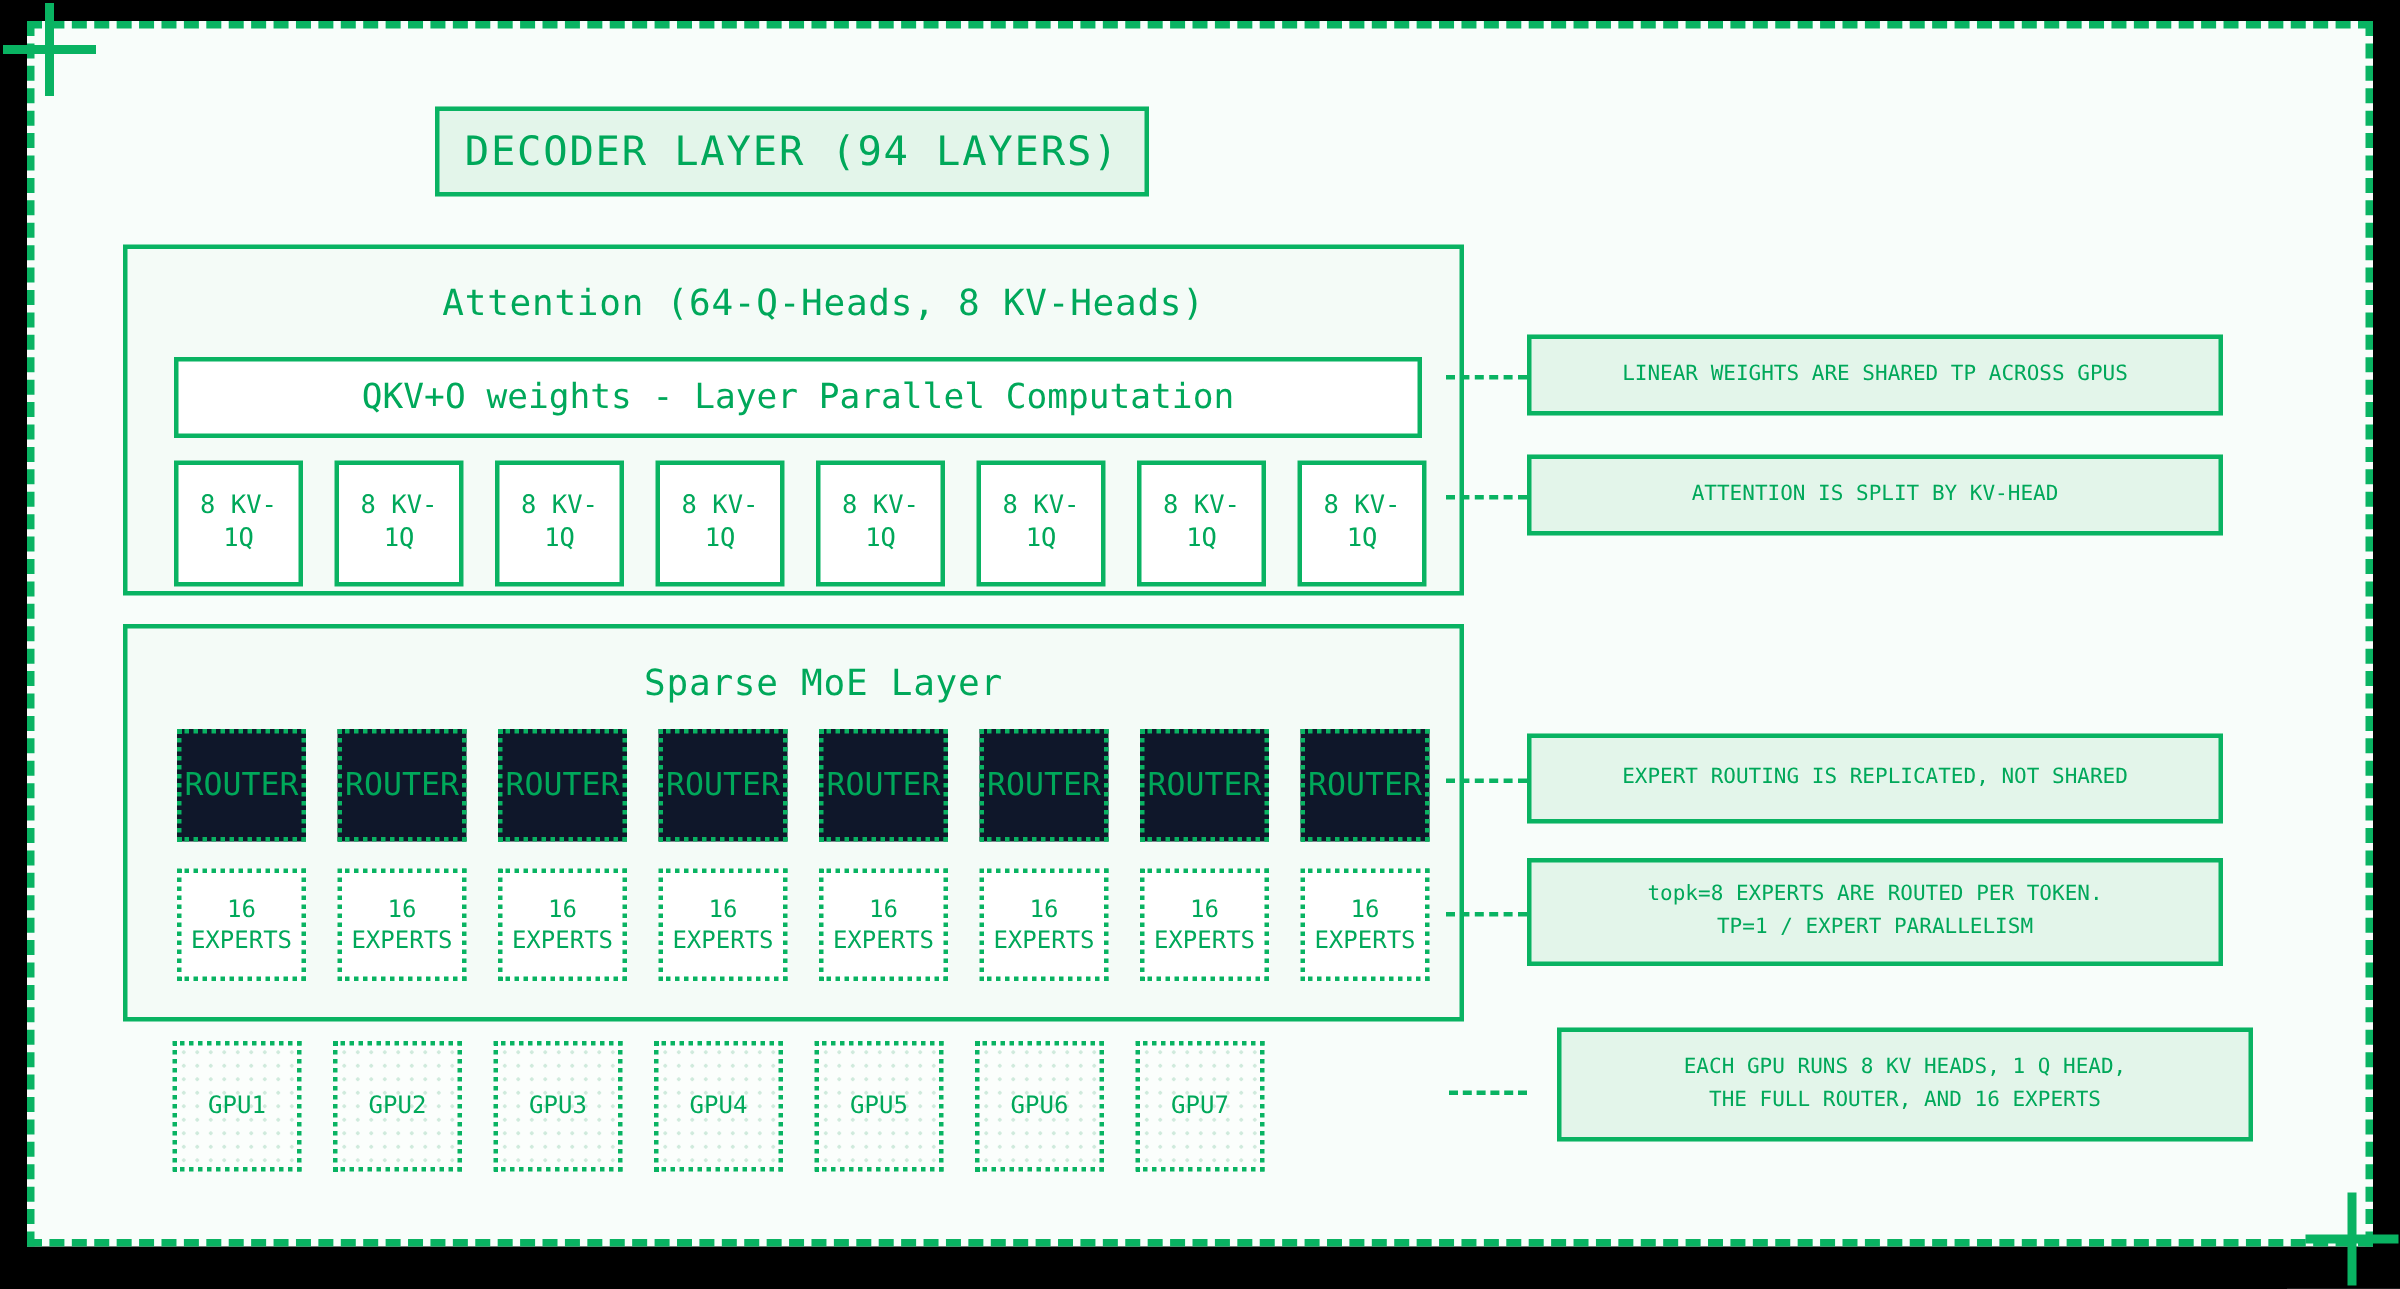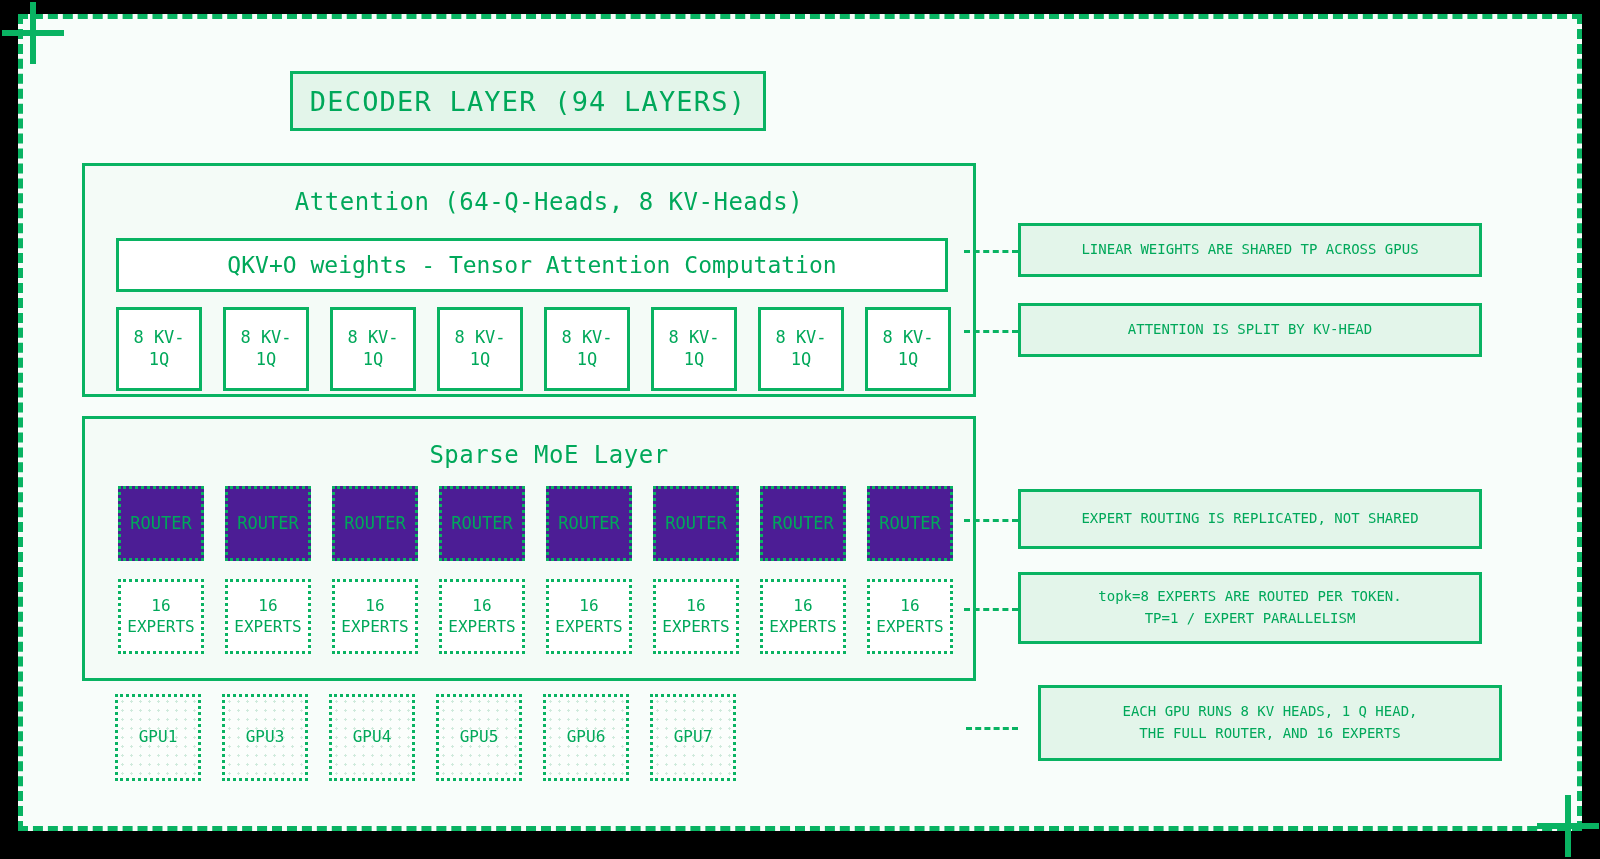--- a/index.html
+++ b/index.html
@@ -112,23 +112,23 @@
   }
 
   .cell.kv {
     height: 84px;
     background: #ffffff;
     border: 3px solid #09b362;
     font-size: 17px;
   }
   .cell.router {
     height: 75px;
-    background: #4c1d95;
+    background: #0f172a;
     border: 3px dotted #09b362;
-    font-size: 17px;
+    font-size: 21px;
   }
   .cell.expert {
     height: 75px;
     background: #ffffff;
     border: 3px dotted #09b362;
     font-size: 16px;
   }
   .cell.gpu {
     height: 87px;
     border: 3px dotted #09b362;
@@ -179,21 +179,21 @@
   <div id="frame"></div>
   <div class="crosshair" id="ch-tl"></div>
   <div class="crosshair" id="ch-br"></div>
 
   <div id="content">
 
     <div class="title-box">DECODER LAYER (94 LAYERS)</div>
 
     <div class="panel" id="attn-panel">
       <div class="panel-title">Attention (64-Q-Heads, 8 KV-Heads)</div>
-      <div class="wide-box">QKV+O weights - Tensor Attention Computation</div>
+      <div class="wide-box">QKV+O weights - Layer Parallel Computation</div>
       <div class="row" id="kv-row">
         <div class="cell kv">
           <span>8 KV-</span>
           <span>1Q</span>
         </div>
         <div class="cell kv">
           <span>8 KV-</span>
           <span>1Q</span>
         </div>
         <div class="cell kv">
@@ -266,20 +266,21 @@
         </div>
         <div class="cell expert">
           <span>16</span>
           <span>EXPERTS</span>
         </div>
       </div>
     </div>
 
     <div class="row" id="gpu-row">
       <div class="cell gpu">GPU1</div>
+      <div class="cell gpu">GPU2</div>
       <div class="cell gpu">GPU3</div>
       <div class="cell gpu">GPU4</div>
       <div class="cell gpu">GPU5</div>
       <div class="cell gpu">GPU6</div>
       <div class="cell gpu">GPU7</div>
     </div>
 
     <div class="connector" id="conn-1"></div>
     <div class="connector" id="conn-2"></div>
     <div class="connector" id="conn-3"></div>

